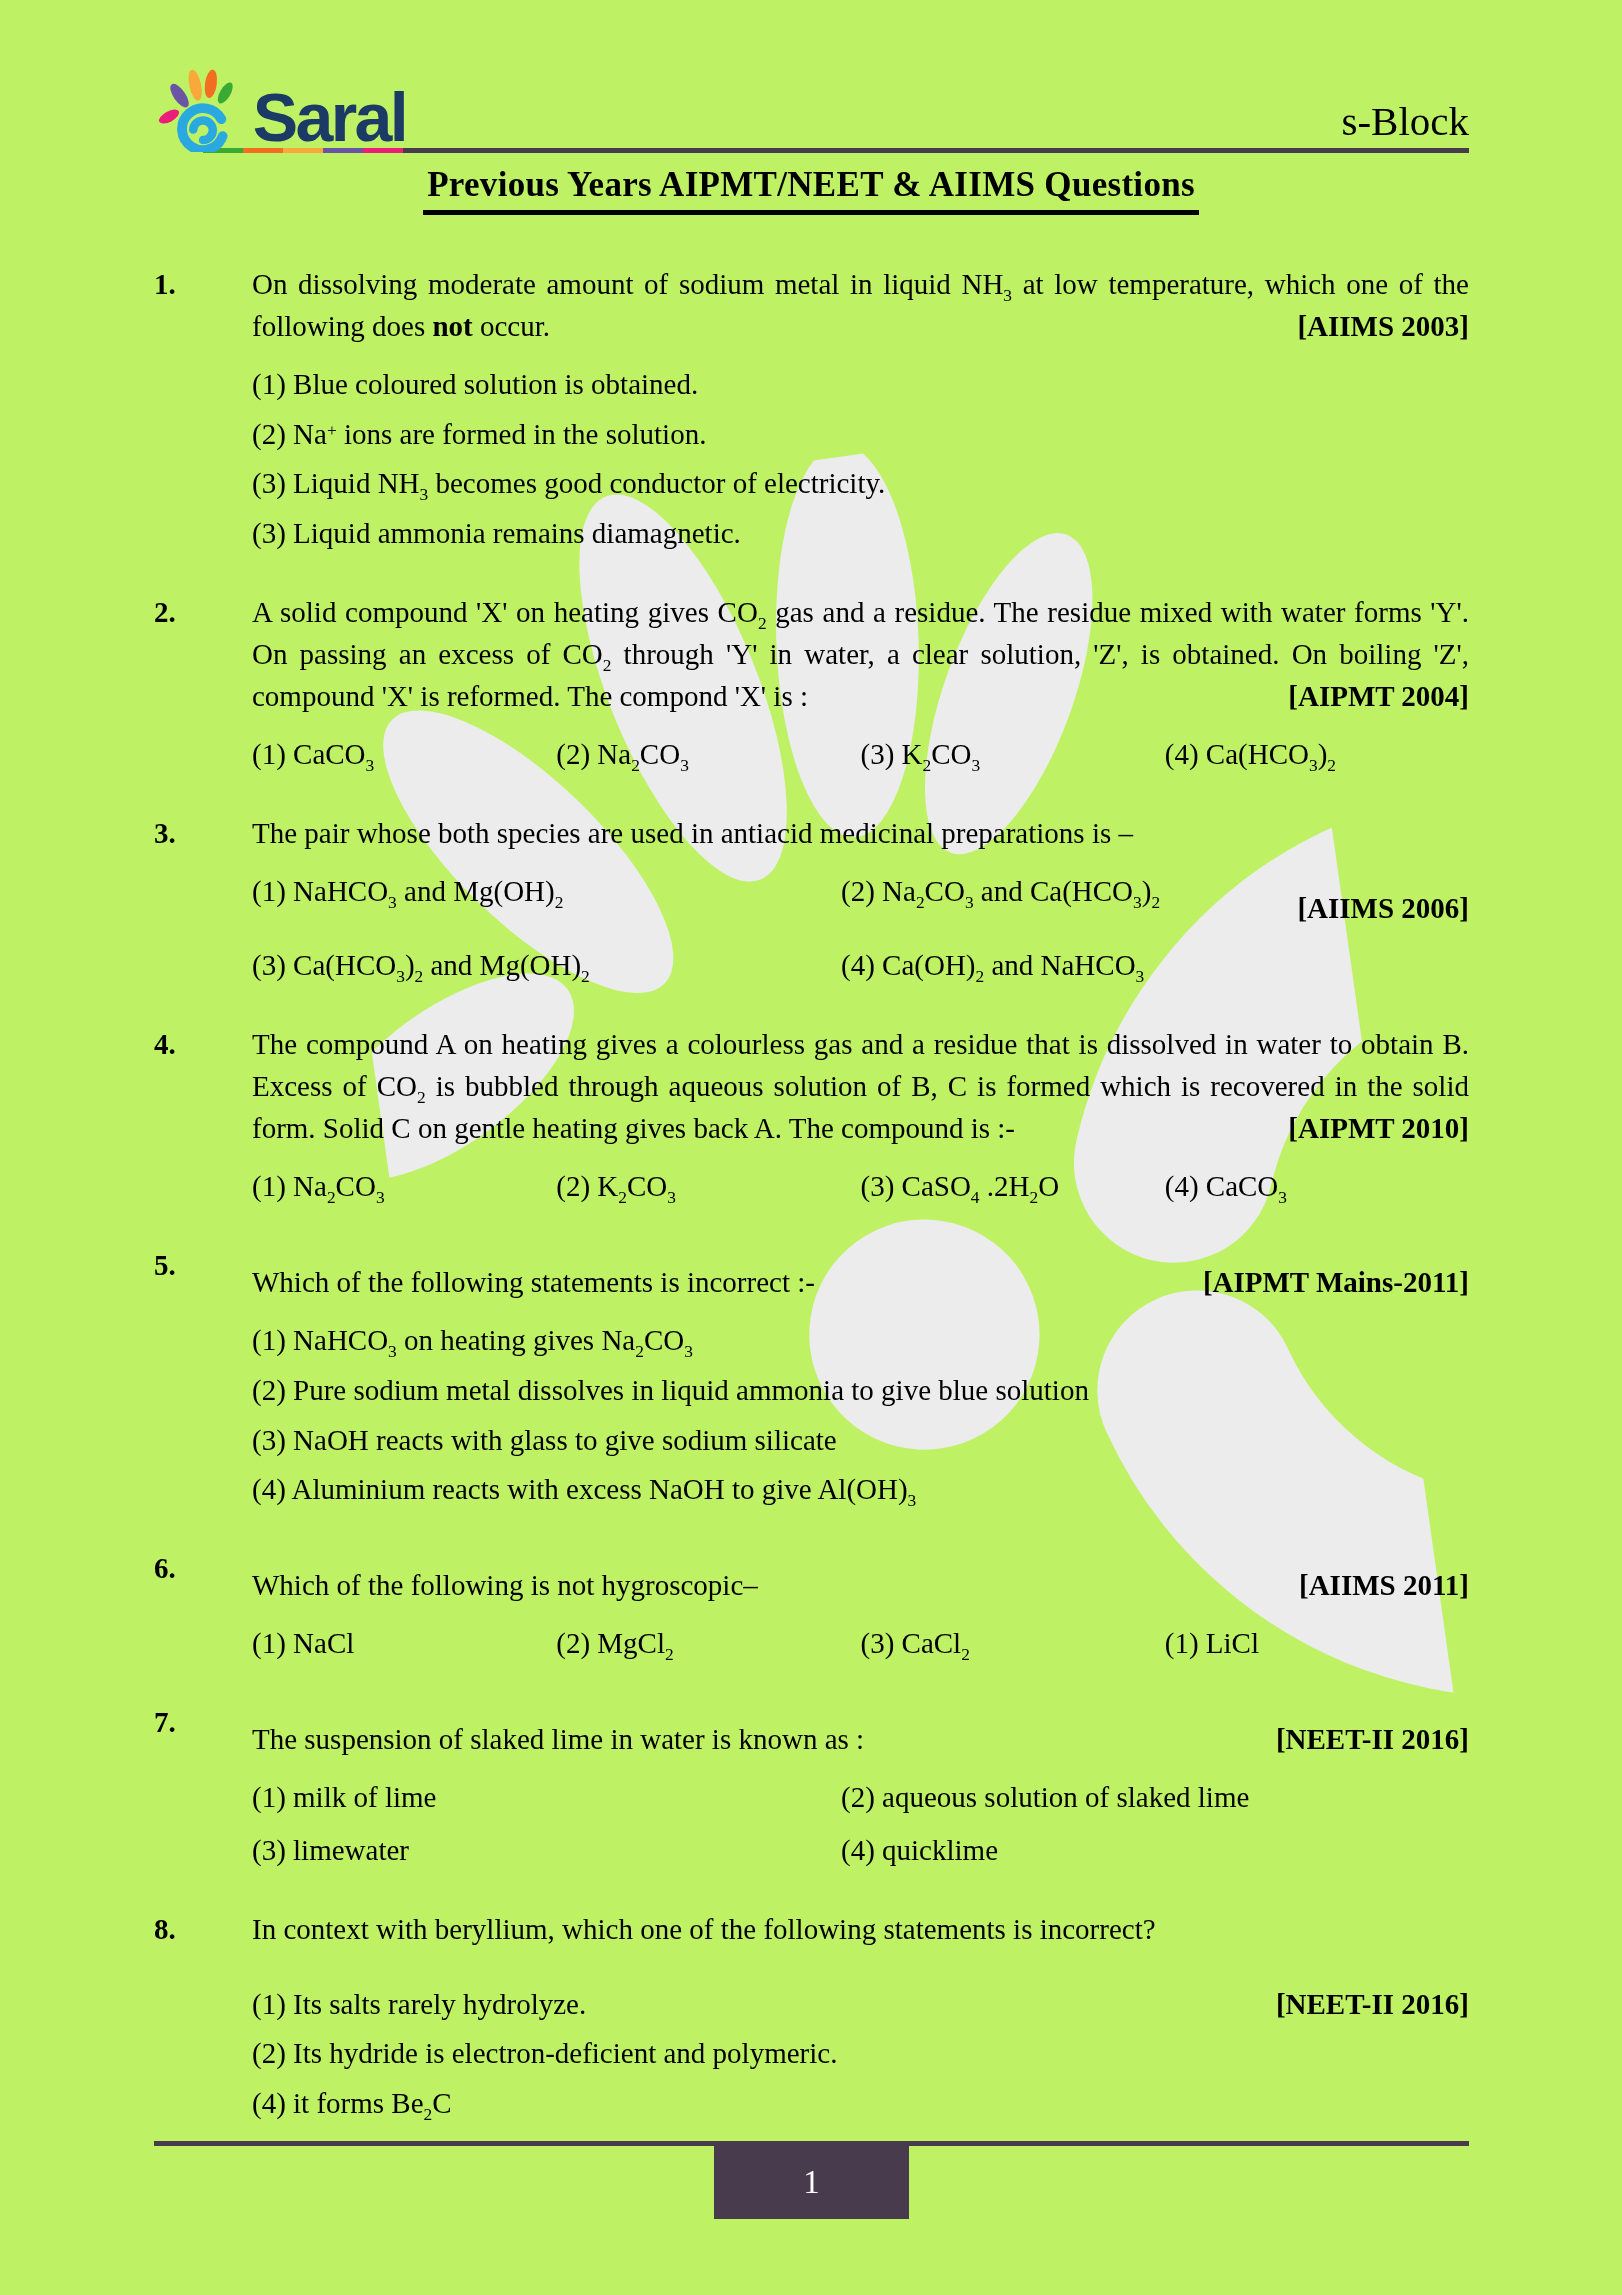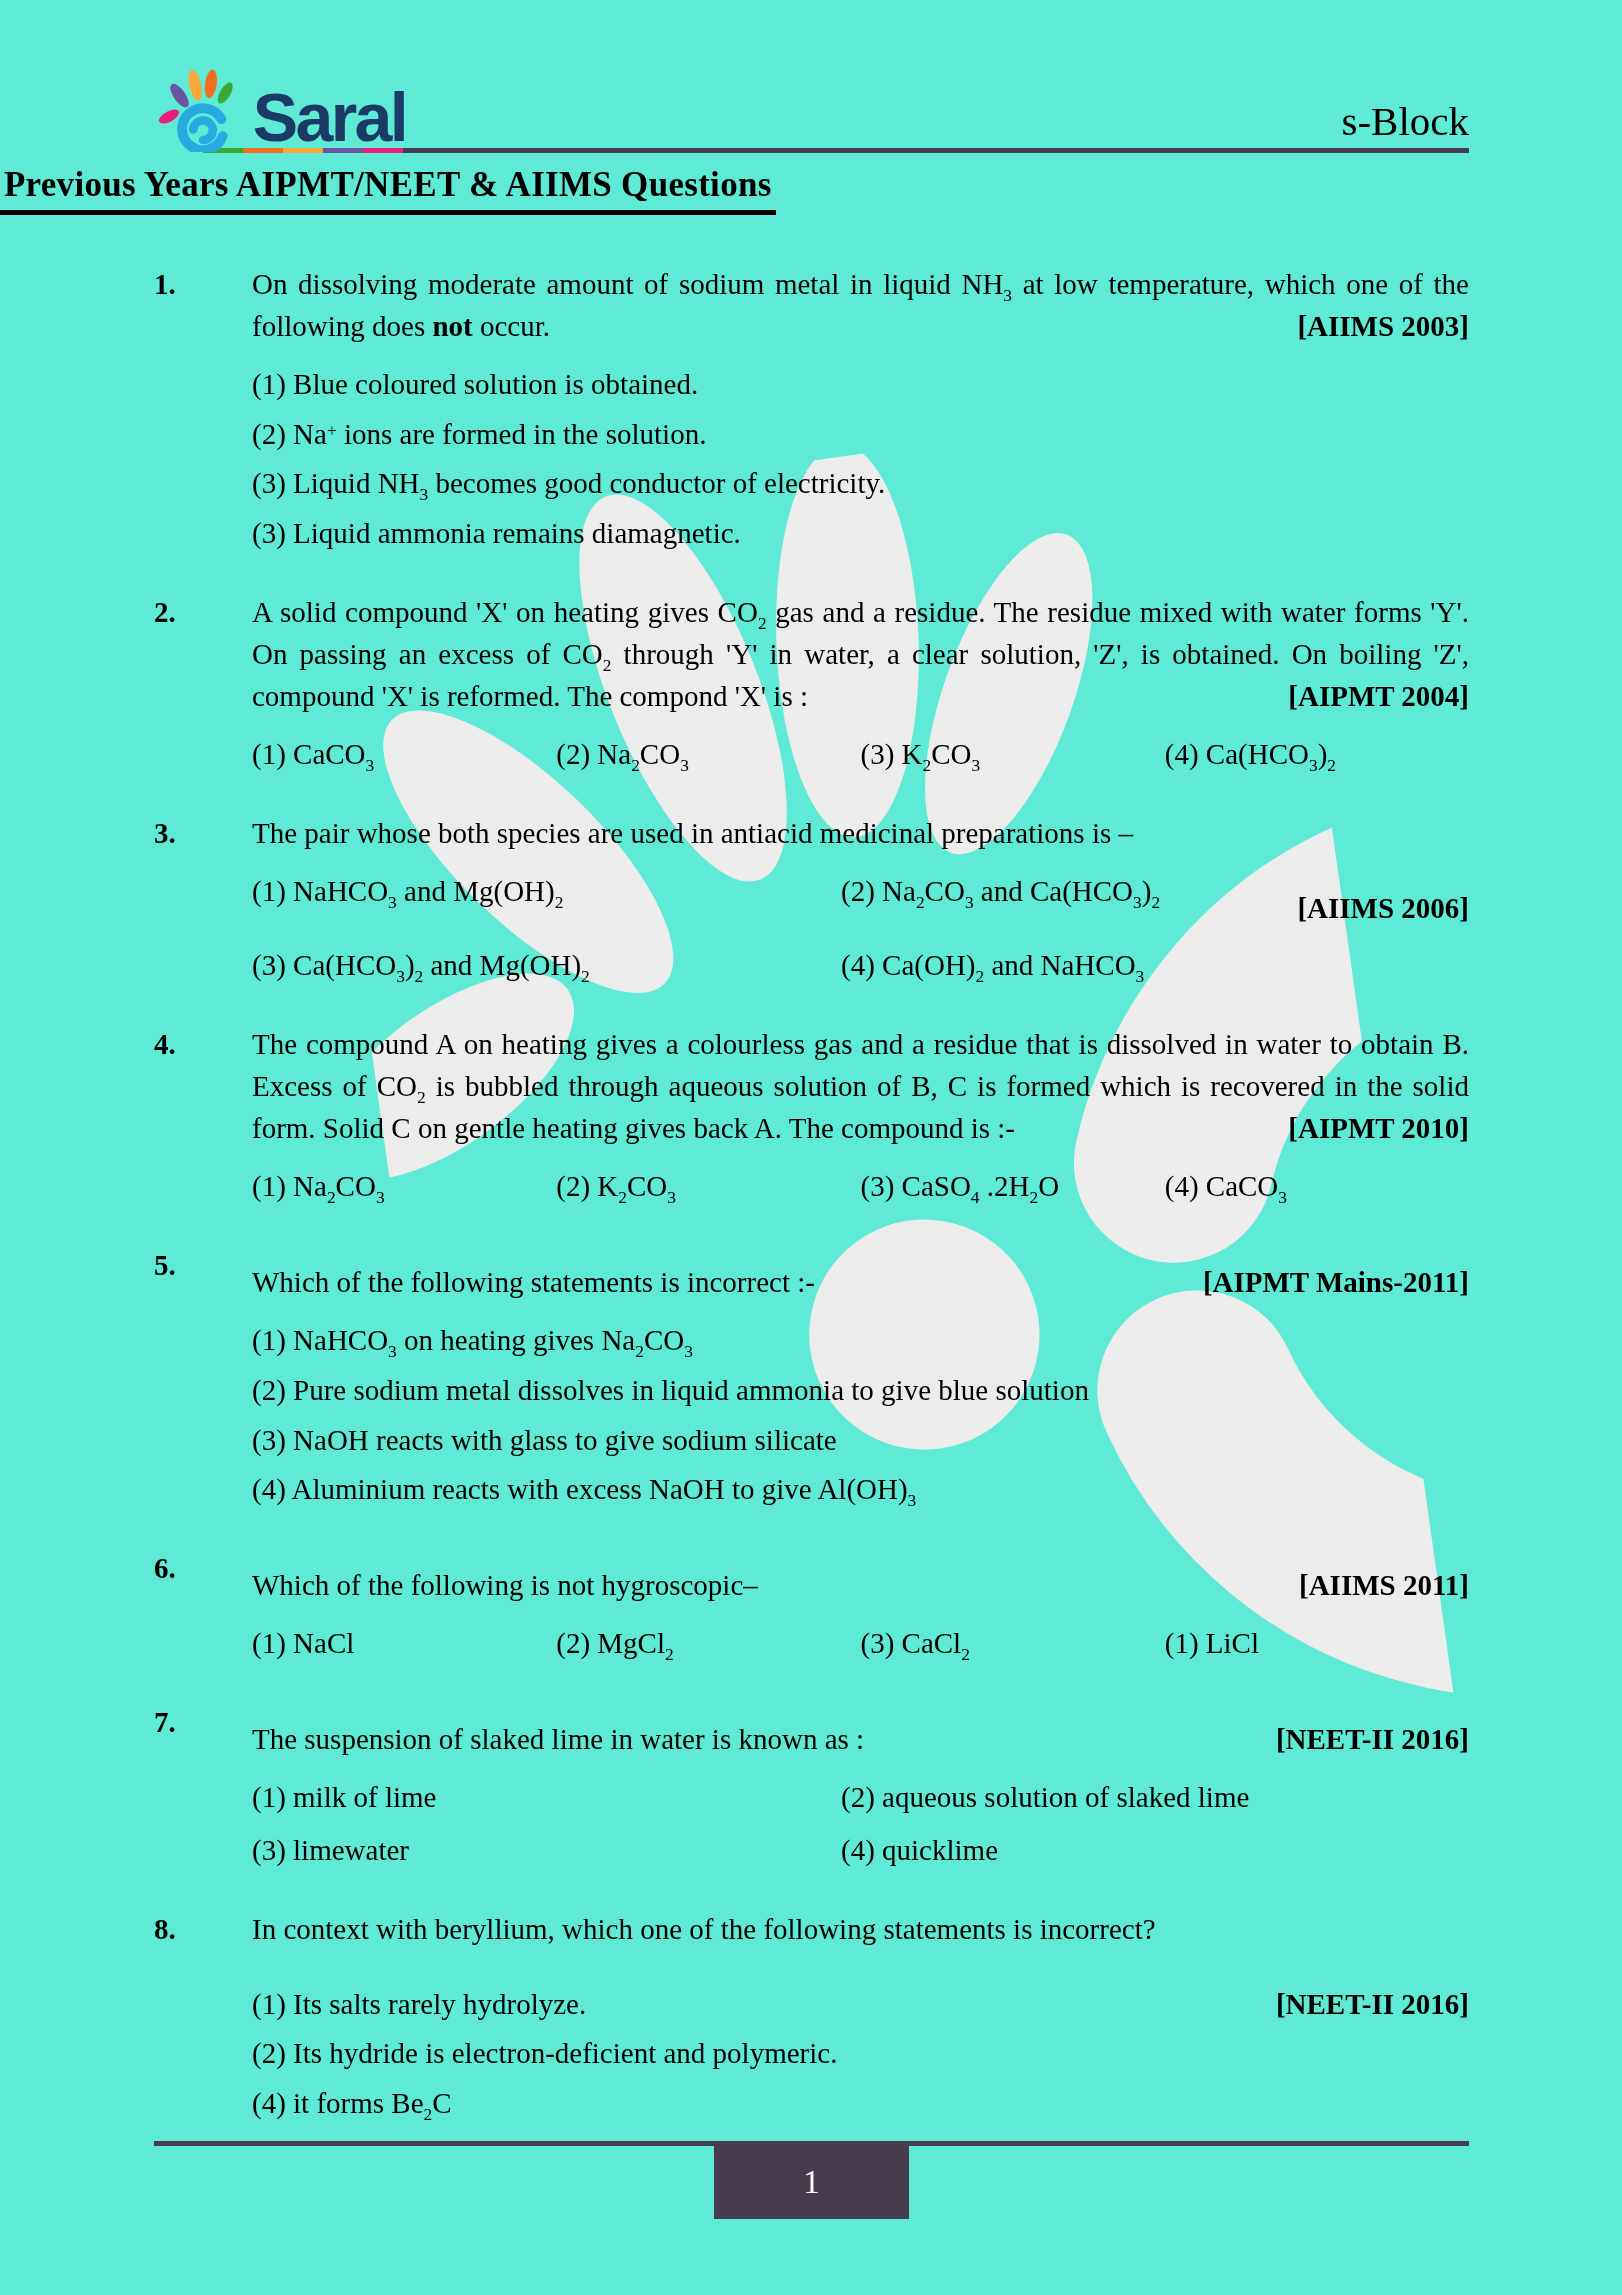--- a/index.html
+++ b/index.html
@@ -1,21 +1,21 @@
 <!DOCTYPE html>
 <html style="font-size:10.5px"><head>
 <meta charset="utf-8">
 <style>
   * { margin:0; padding:0; box-sizing:border-box; }
   html,body { background:#888; }
   .page {
     position:relative;
     width:1622px; height:2295px;
     margin:0 auto;
-    background:#5eead4;
+    background:#bef264;
     font-family:"Liberation Serif", serif;
     color:#000;
     overflow:hidden;
   }
   
   .logo { position:absolute; left:156px; top:68px; display:flex; align-items:flex-end; z-index:3; }
   .logo svg { display:block; }
   .logo-text {
     font-family:"Liberation Sans", sans-serif;
     font-weight:700; font-size:68px; line-height:1;
@@ -23,21 +23,21 @@
     margin-left:-1.3px; padding-bottom:1.3px;
   }
   .header-topic {
     position:absolute; right:153px; top:97px;
     font-size:41px; line-height:1.2; z-index:3;
   }
   .header-rule { position:absolute; left:203px; top:148px; width:1266px; height:4.6px; display:flex; z-index:2; }
   .header-rule .seg { width:40px; height:100%; }
   .header-rule .seg-dark { flex:1; height:100%; }
   
-  .title-wrap { position:absolute; top:165px; left:0; width:100%; z-index:3; }
+  .title-wrap { position:absolute; top:165px; left:0; width:100%; text-align:center; z-index:3; }
   .title {
     display:inline-block; font-size:35px; font-weight:700;
     border-bottom:5.2px solid #000; padding:0 3.9px 5.2px 3.9px;
     letter-spacing:0.3px;
   }
   
   .watermark { position:absolute; left:386px; top:458px; width:982px; height:1322px; z-index:1; transform:rotate(-8deg); }
   
   main { position:absolute; left:154px; top:263px; width:1315px; z-index:2; }
   .q { display:flex; margin-bottom:37px; }

